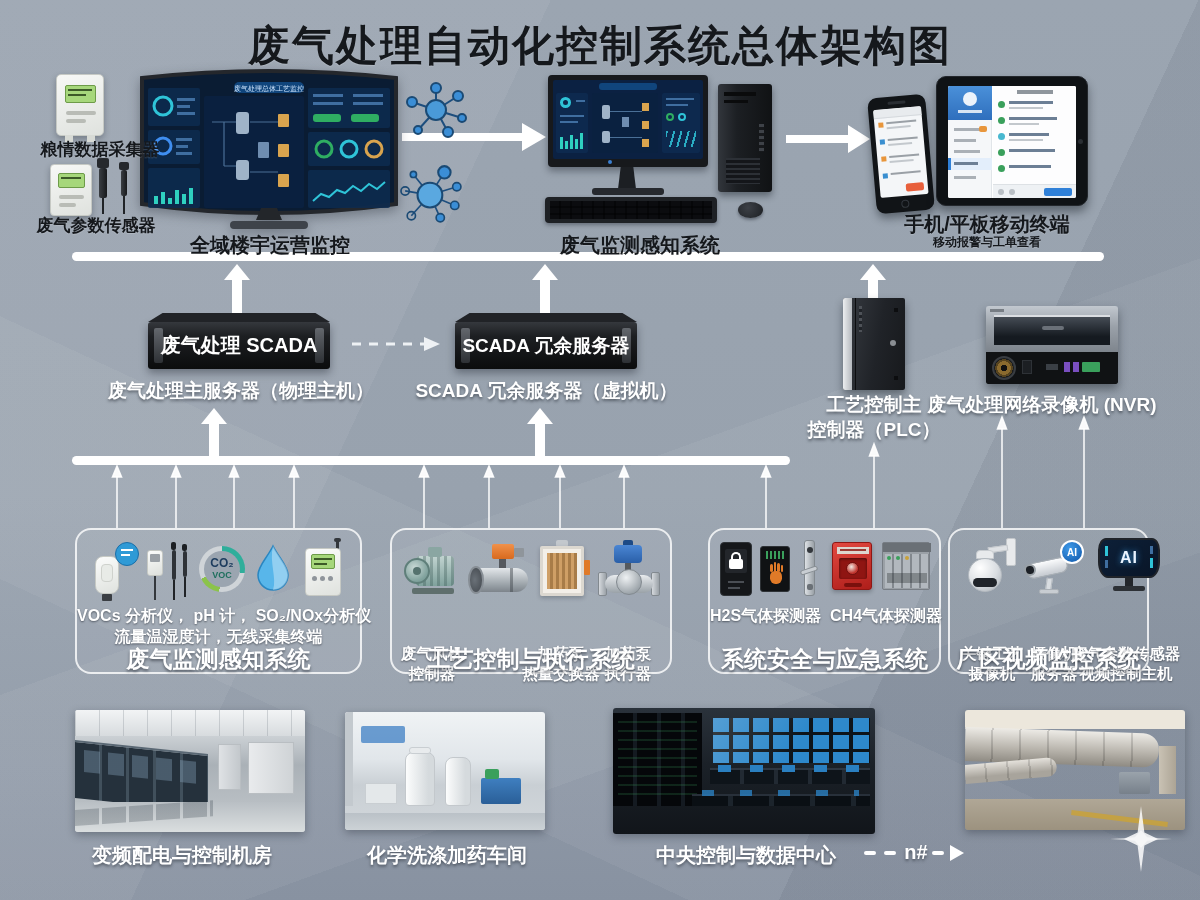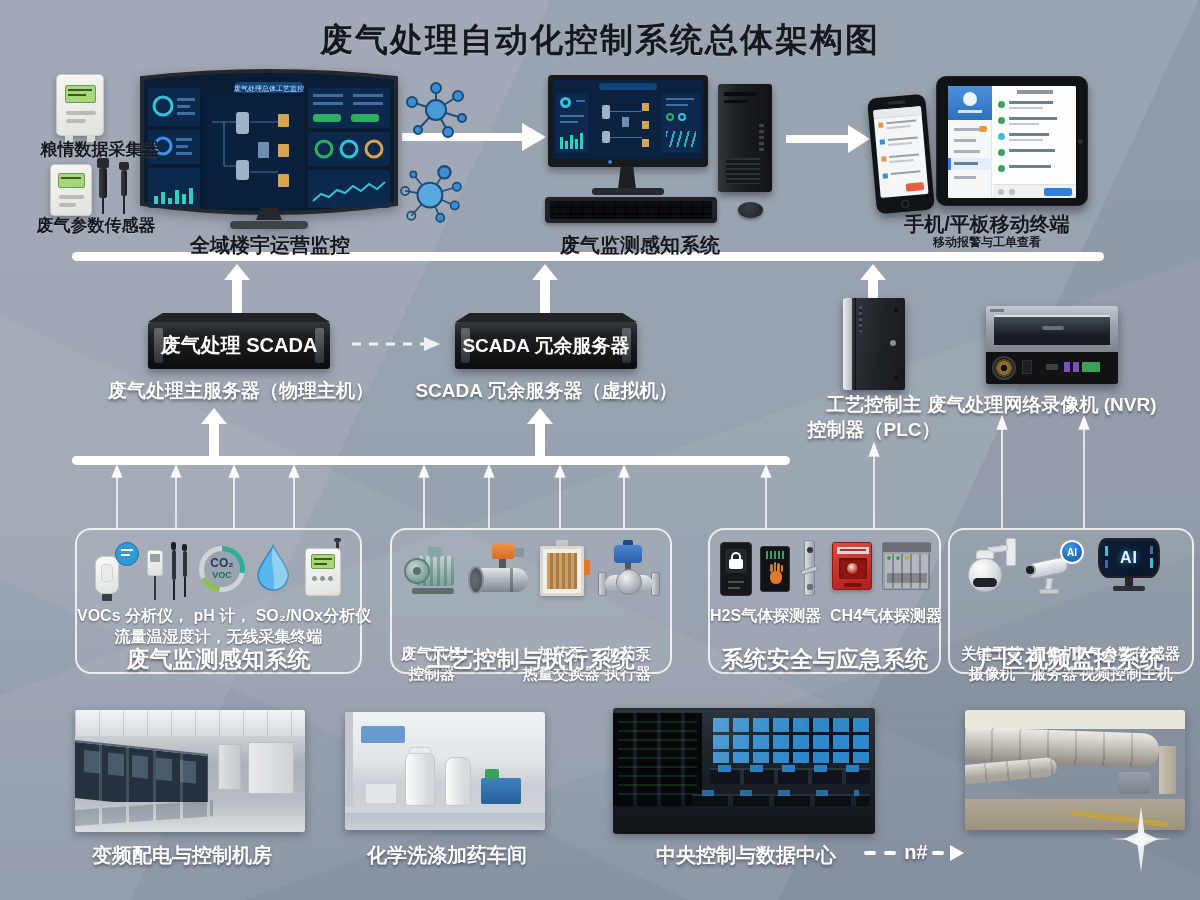--- a/index.html
+++ b/index.html
@@ -82,21 +82,21 @@
         <polygon points="1079.5,429 1088.5,429 1084,417"></polygon>
     </g>
     <g fill="#ffffff">
       <rect x="864" y="851" width="12" height="4" rx="2"></rect>
       <rect x="884" y="851" width="12" height="4" rx="2"></rect>
       <rect x="932" y="851" width="12" height="4" rx="2"></rect>
       <polygon points="950,845 950,861 964,853"></polygon>
     </g>
   </svg>
 
-  <div class="lbl dark" style="left:0;right:0;top:18px;font-size:33px;letter-spacing:2px;z-index:4;">废气处理自动化控制系统总体架构图</div>
+  <div class="lbl dark" style="left:0;right:0;top:18px;font-size:42px;letter-spacing:2px;z-index:4;">废气处理自动化控制系统总体架构图</div>
 
   <div class="abs" style="left:56px;top:74px;width:48px;height:62px;background:linear-gradient(160deg,#f7f8f6,#dfe2de);border:1px solid #c6c9c4;border-radius:5px;box-shadow:0 3px 6px rgba(20,26,34,.3);z-index:3;">
     <div class="abs" style="left:8px;top:10px;width:31px;height:18px;background:#a6d77b;border:1px solid #6d9b49;border-radius:2px;"></div>
     <div class="abs" style="left:11px;top:14px;width:24px;height:2px;background:#3c5a28;"></div>
     <div class="abs" style="left:11px;top:19px;width:18px;height:2px;background:#3c5a28;"></div>
     <div class="abs" style="left:9px;top:36px;width:30px;height:4px;background:#b9bcb6;border-radius:2px;"></div>
     <div class="abs" style="left:9px;top:44px;width:20px;height:4px;background:#b9bcb6;border-radius:2px;"></div>
     <div class="abs" style="left:8px;bottom:-7px;width:8px;height:7px;background:#d7dad5;"></div>
     <div class="abs" style="right:8px;bottom:-7px;width:8px;height:7px;background:#d7dad5;"></div>
   </div>
@@ -485,21 +485,21 @@
       <div class="abs" style="left:2px;top:11px;width:44px;height:34px;background:repeating-linear-gradient(90deg,#b2b8be 0 7px,#82888e 7px 9px);"></div>
       <div class="abs" style="left:4px;top:13px;width:4px;height:4px;background:#3aa05c;border-radius:50%;"></div>
       <div class="abs" style="left:13px;top:13px;width:4px;height:4px;background:#3aa05c;border-radius:50%;"></div>
       <div class="abs" style="left:22px;top:13px;width:4px;height:4px;background:#c9a23a;border-radius:50%;"></div>
       <div class="abs" style="left:4px;top:30px;width:40px;height:10px;background:#262a2e;opacity:.35;"></div>
     </div>
     <div class="cap" style="top:76px;">H2S气体探测器  CH4气体探测器</div>
     <div class="boxtitle" style="top:114px;">系统安全与应急系统</div>
   </div>
 
-  <div class="sysbox" style="left:948px;top:528px;width:246px;height:146px;z-index:2;">
+  <div class="sysbox" style="left:948px;top:528px;width:201px;height:146px;z-index:2;">
     <div class="abs" style="left:14px;top:8px;width:56px;height:58px;">
       <div class="abs" style="left:42px;top:0;width:10px;height:28px;background:#e8eaec;border:1px solid #c3c7cb;border-radius:2px;"></div>
       <div class="abs" style="left:24px;top:8px;width:20px;height:6px;background:#dfe2e5;border:1px solid #c3c7cb;transform:rotate(-8deg);"></div>
       <div class="abs" style="left:12px;top:12px;width:18px;height:9px;background:#e8eaec;border-radius:4px 4px 0 0;border:1px solid #c8ccd0;"></div>
       <div class="abs" style="left:4px;top:20px;width:34px;height:34px;background:radial-gradient(circle at 35% 28%,#ffffff,#d9dde1 55%,#a6adb4);border:1px solid #b4bac0;border-radius:50%;"></div>
       <div class="abs" style="left:9px;top:40px;width:24px;height:9px;background:#20242a;border-radius:5px;"></div>
     </div>
     <div class="abs" style="left:76px;top:10px;width:60px;height:56px;">
       <div class="abs" style="left:0;top:20px;width:42px;height:16px;background:linear-gradient(180deg,#fbfcfd,#c5cad0);border:1px solid #aab0b6;border-radius:8px;transform:rotate(-12deg);"></div>
       <div class="abs" style="left:-2px;top:24px;width:12px;height:12px;background:#1c2026;border:2px solid #9aa1a7;border-radius:50%;transform:rotate(-12deg);"></div>

